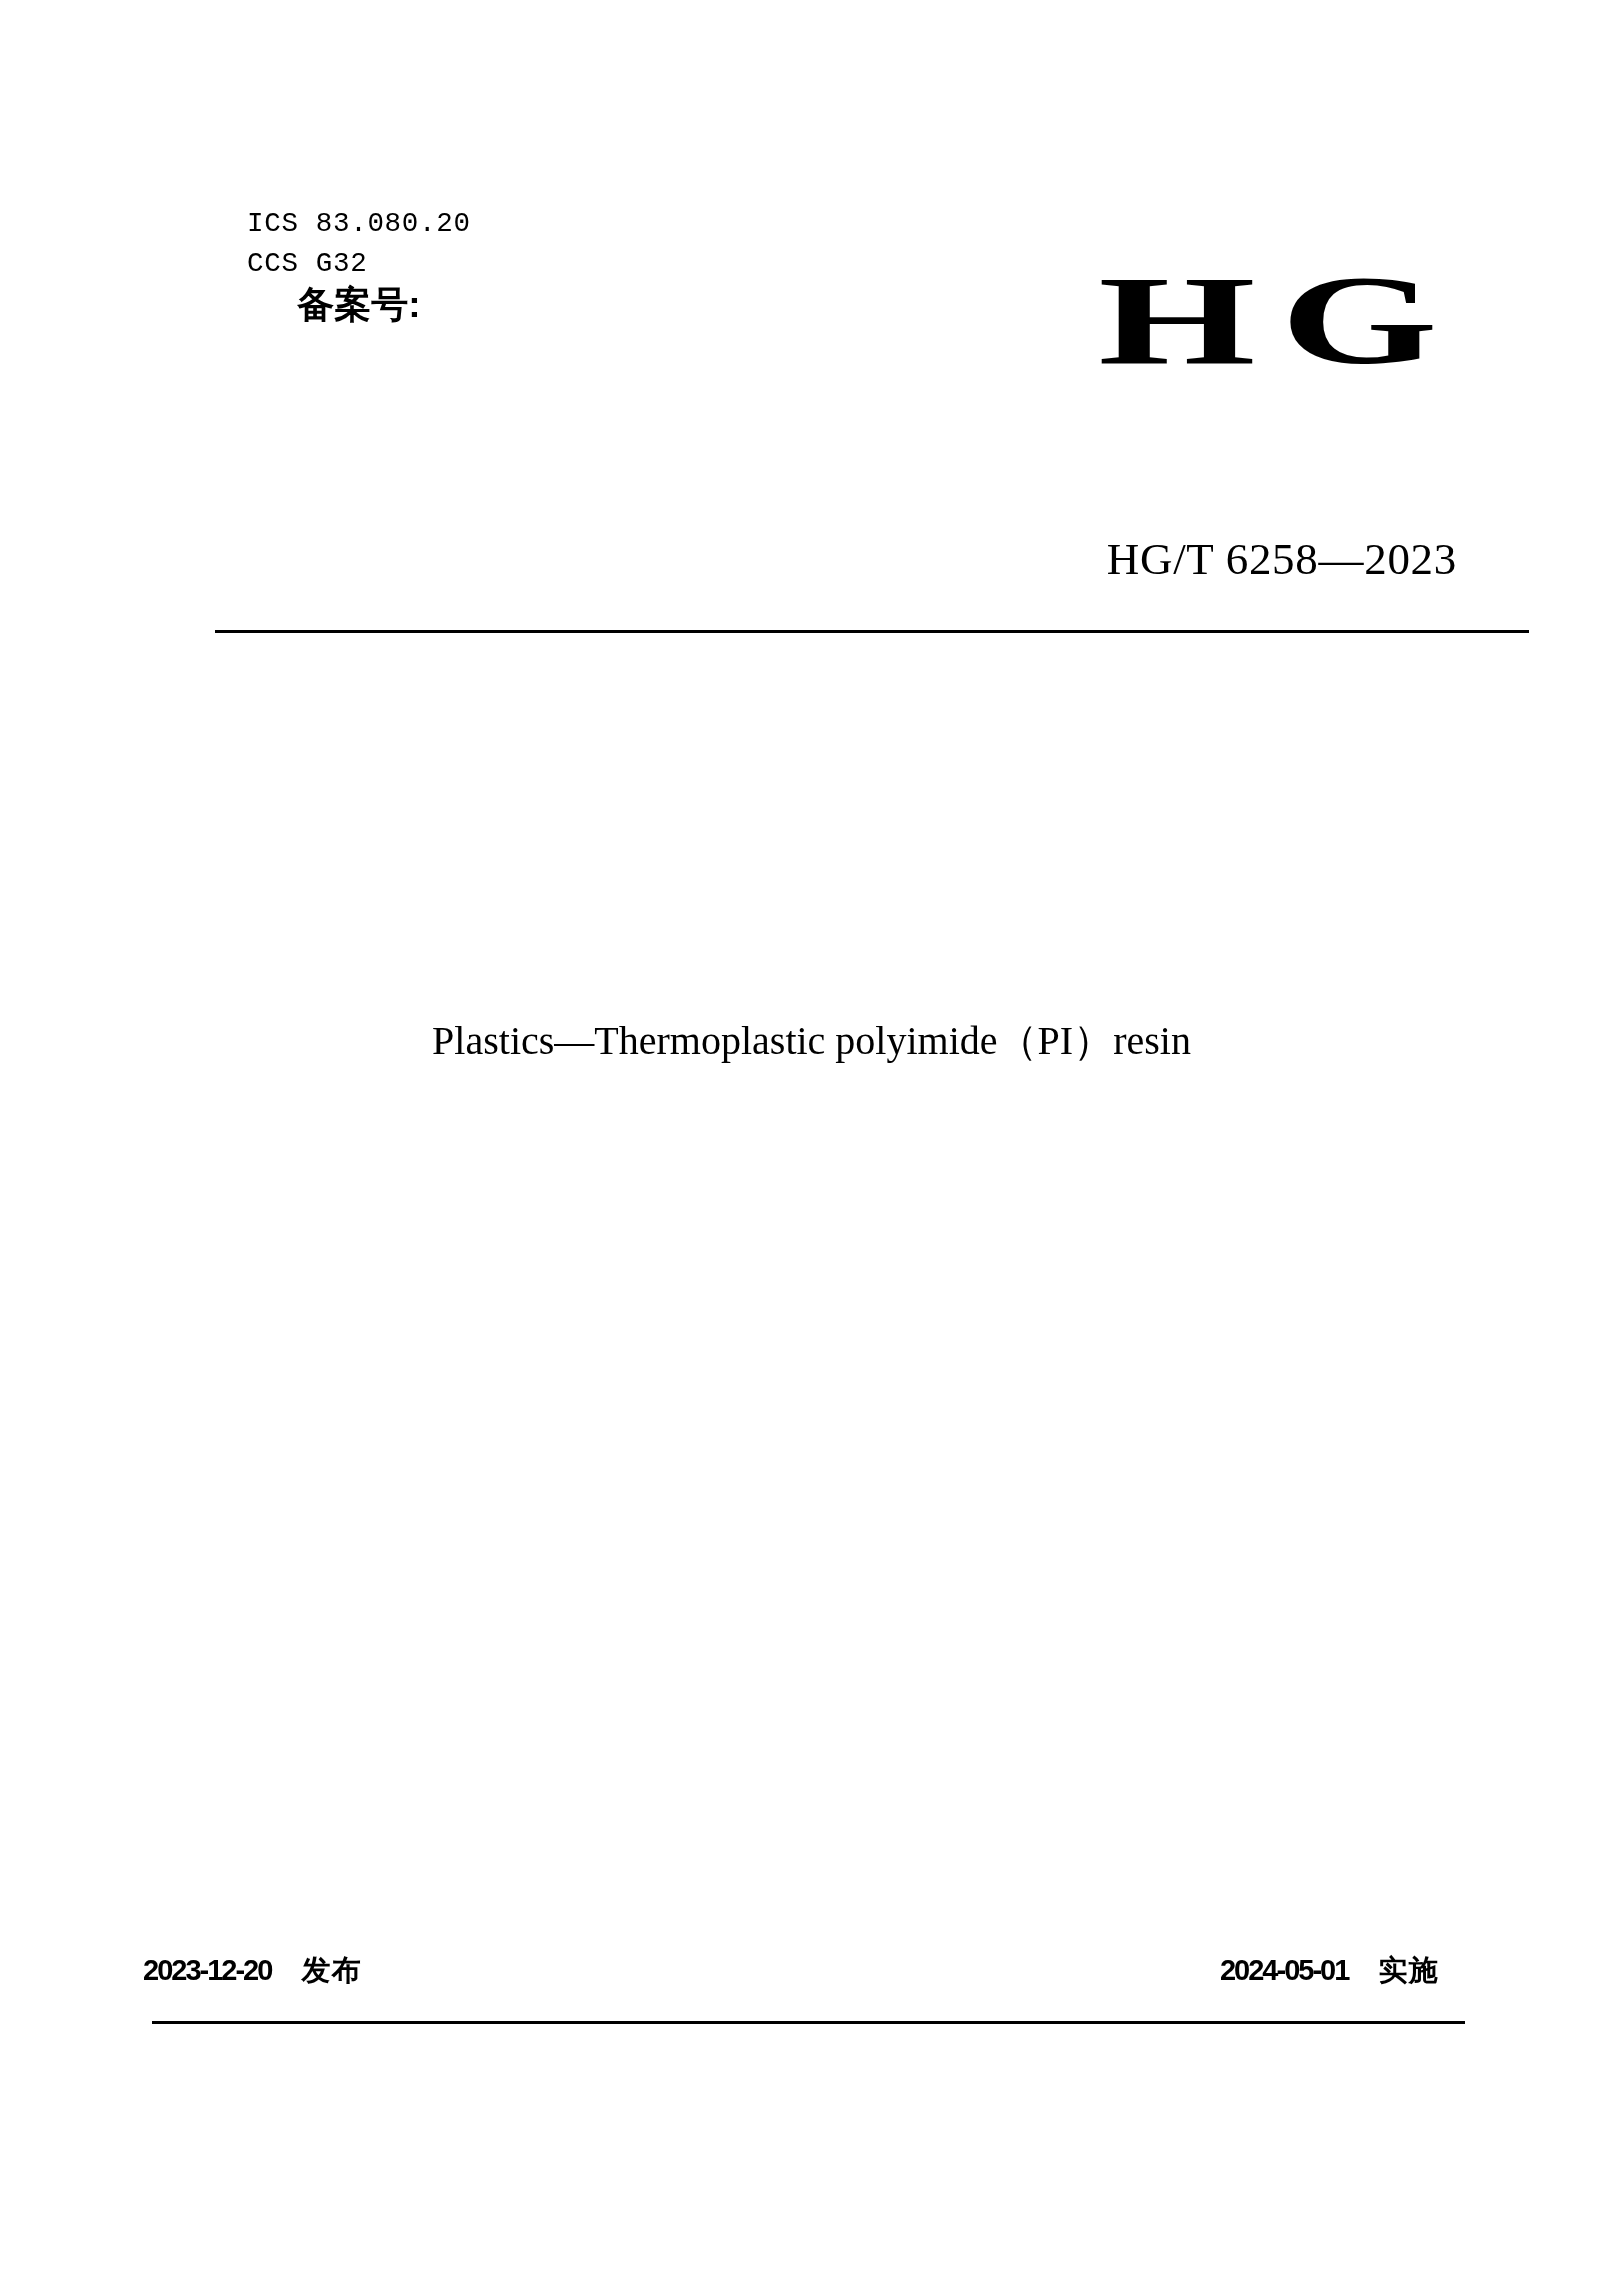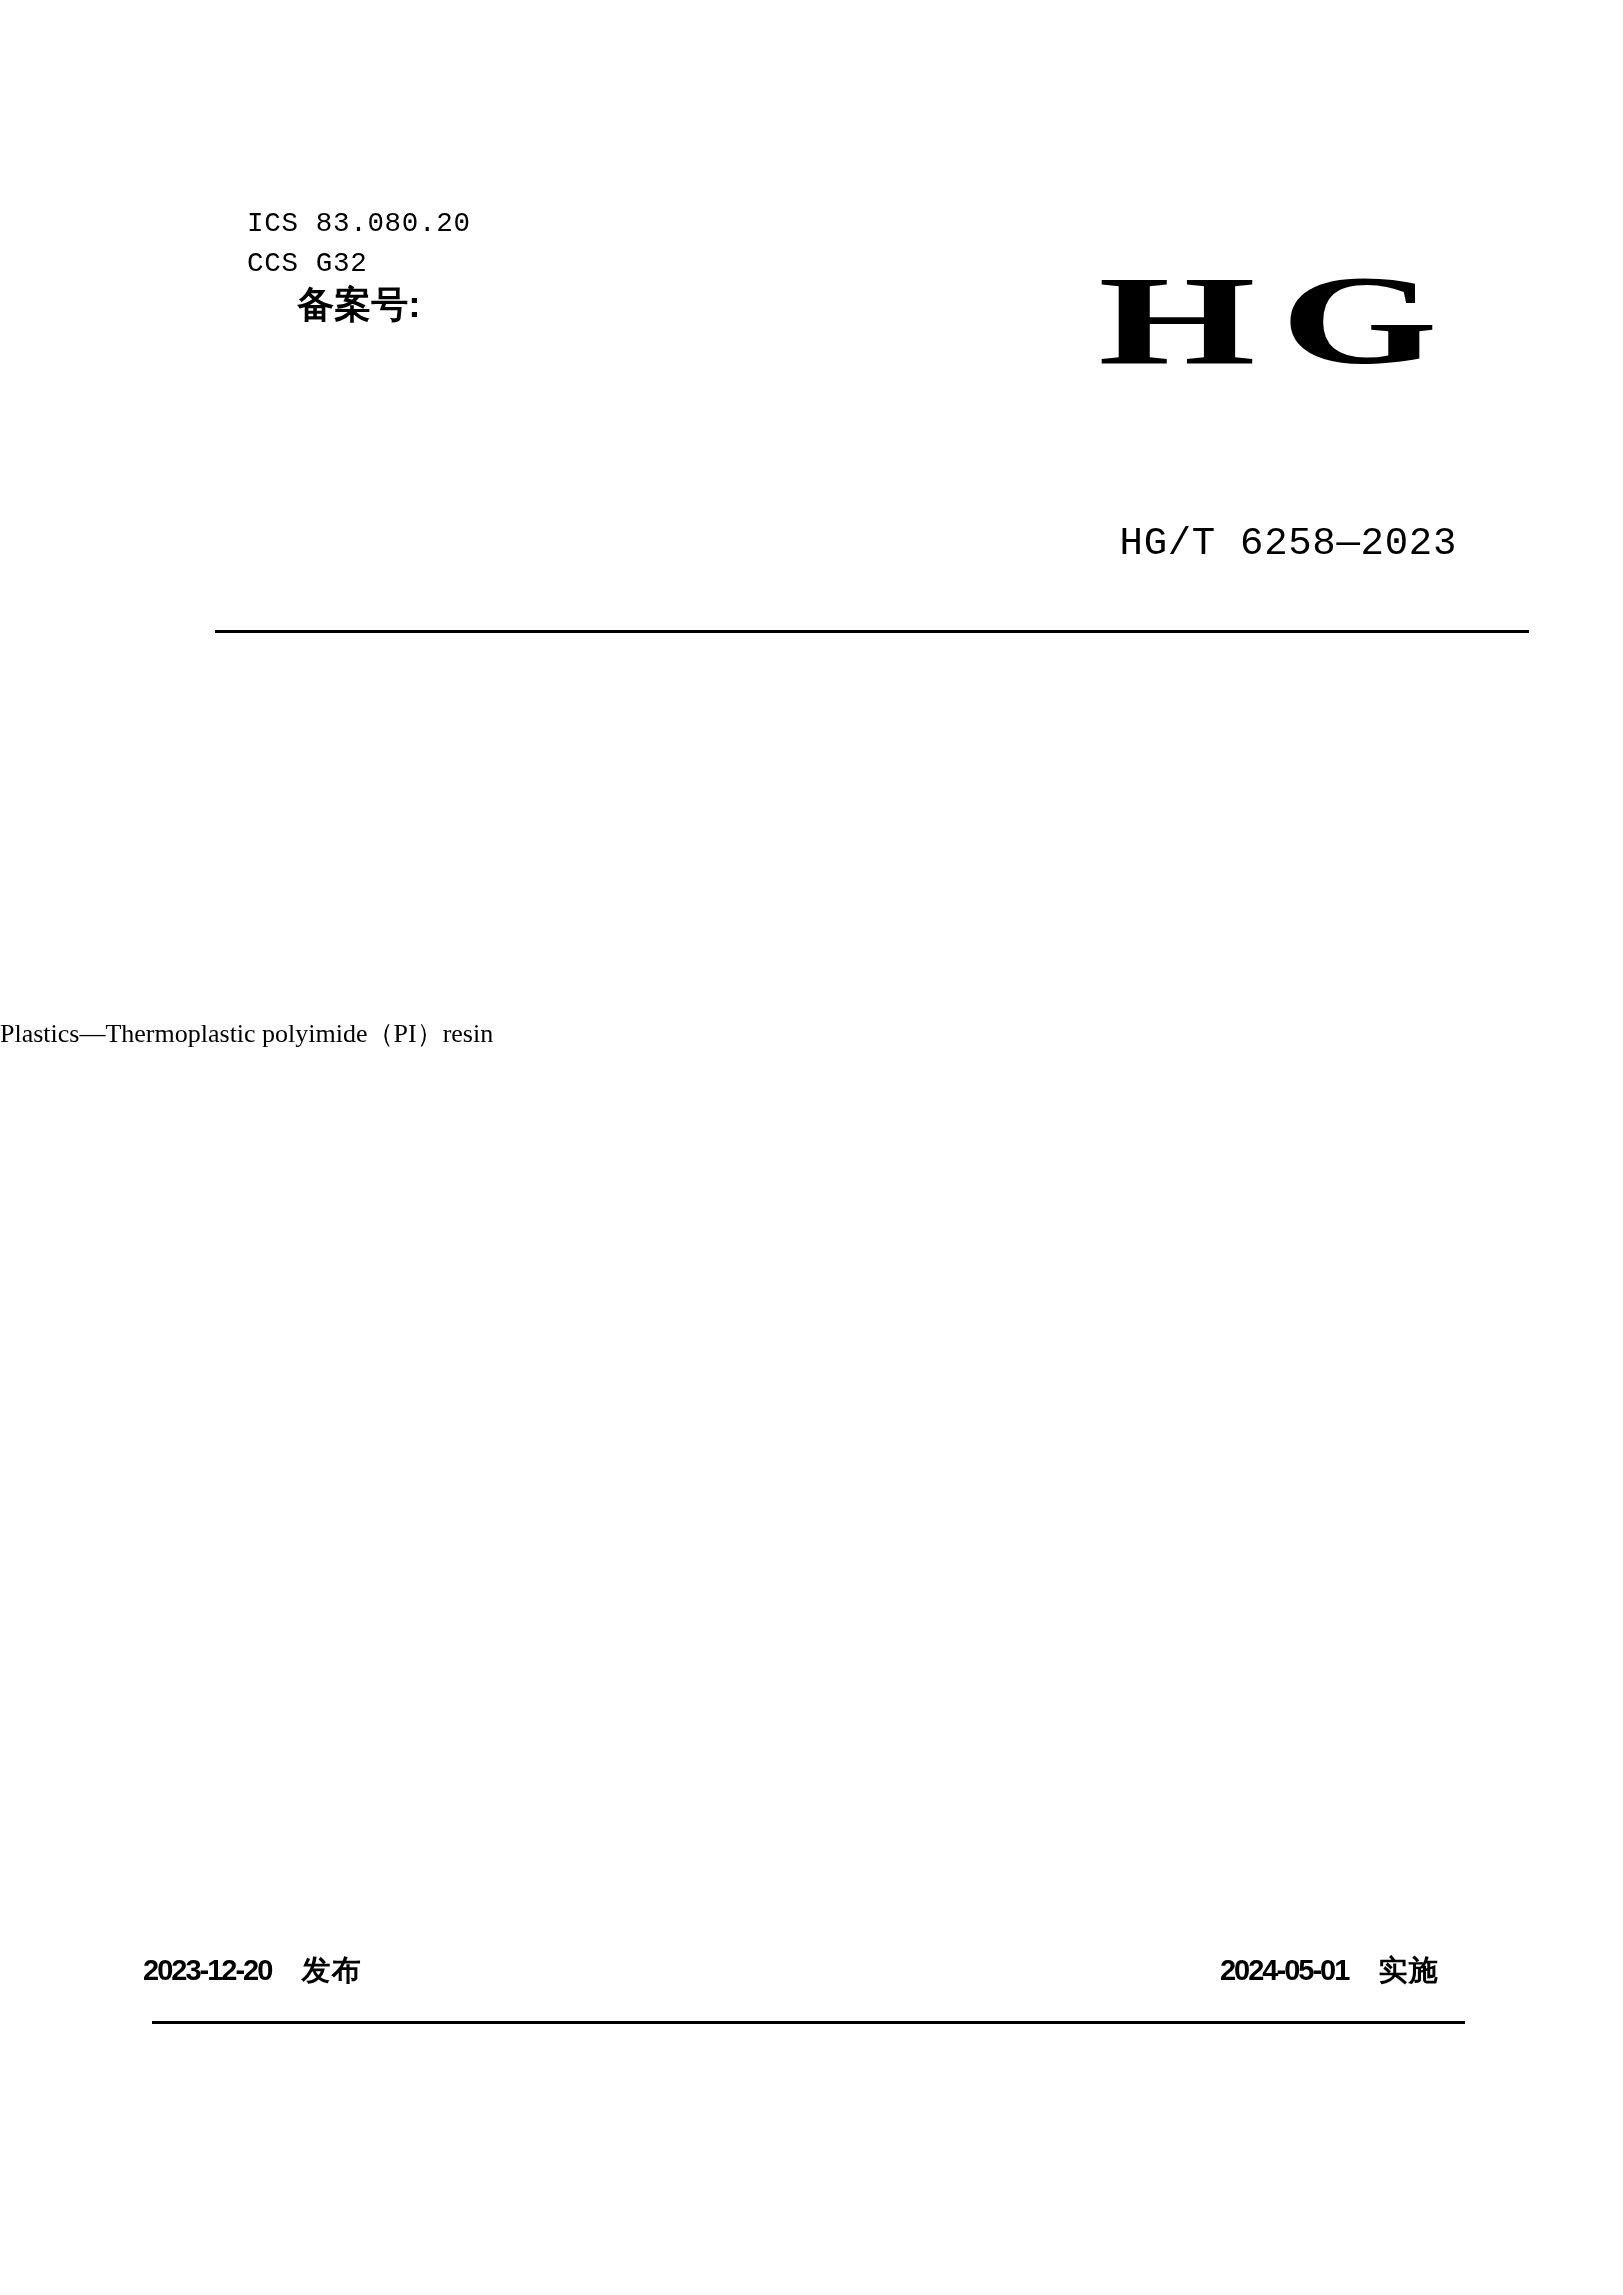--- a/index.html
+++ b/index.html
@@ -62,23 +62,23 @@
     font-weight: bold;
     line-height: 1.05;
     letter-spacing: 30px;
     white-space: nowrap;
   }
 
   
   .std-number {
     position: absolute;
     right: 166px;
-    top: 525px;
-    font-family: Liberation Mono, monospace;
-    font-size: 39px;
+    top: 537px;
+    font-family: Liberation Serif, serif;
+    font-size: 45px;
     line-height: 1;
     letter-spacing: 0.7px;
     white-space: nowrap;
   }
 
   .rule {
     position: absolute;
     height: 2.6px;
     background: #000000;
   }
@@ -106,23 +106,23 @@
     letter-spacing: 5.2px;
     white-space: nowrap;
   }
 
   
   .title-en {
     position: absolute;
     left: 0;
     right: 0;
     top: 1021px;
-    text-align: left;
+    text-align: center;
     font-family: "Liberation Serif", serif;
-    font-size: 26px;
+    font-size: 40px;
     line-height: 1;
     white-space: nowrap;
   }
 
   
   .dates-row {
     position: absolute;
     left: 143px;
     right: 184px;
     top: 1956px;

